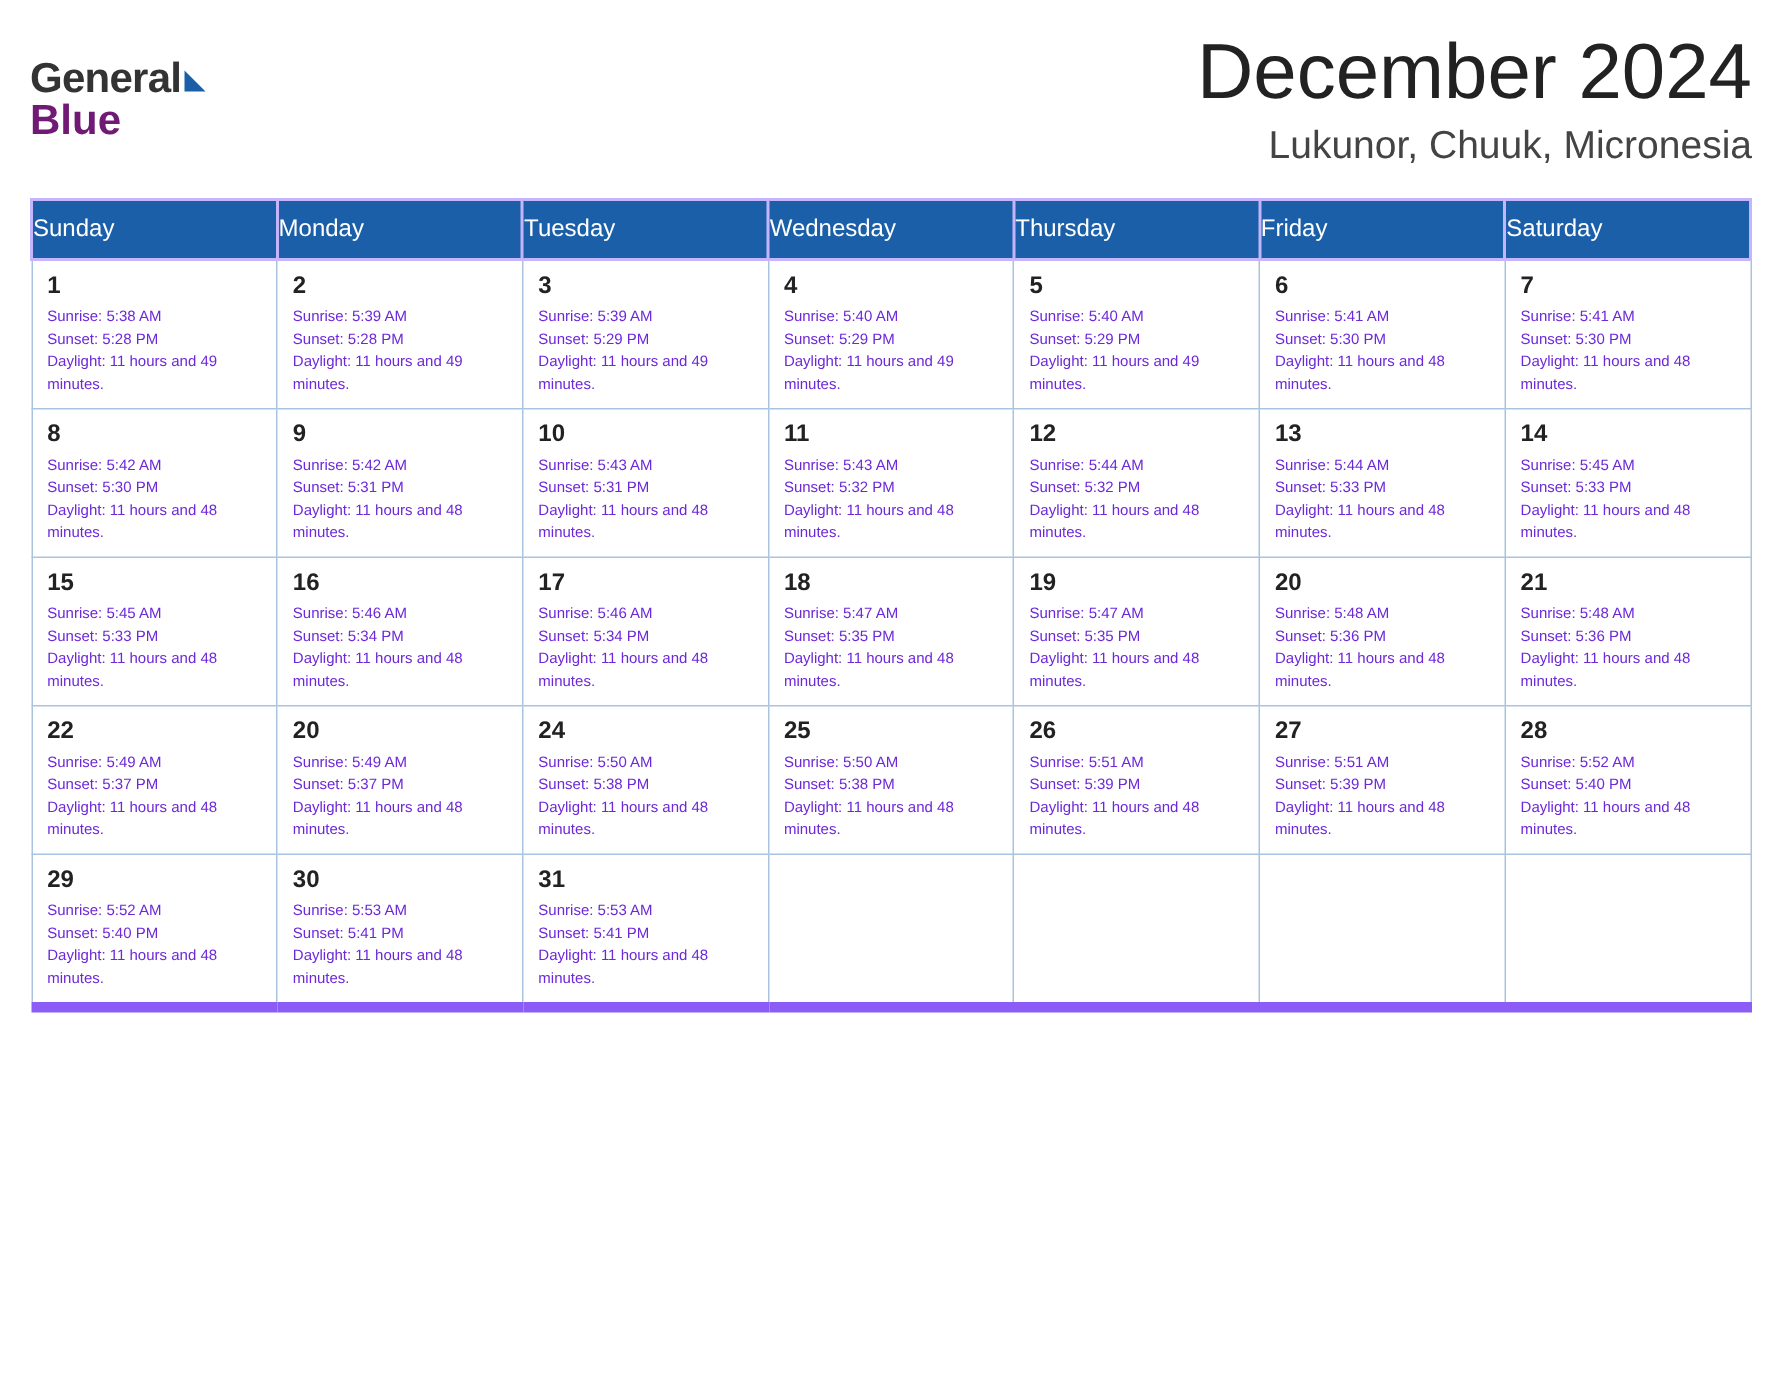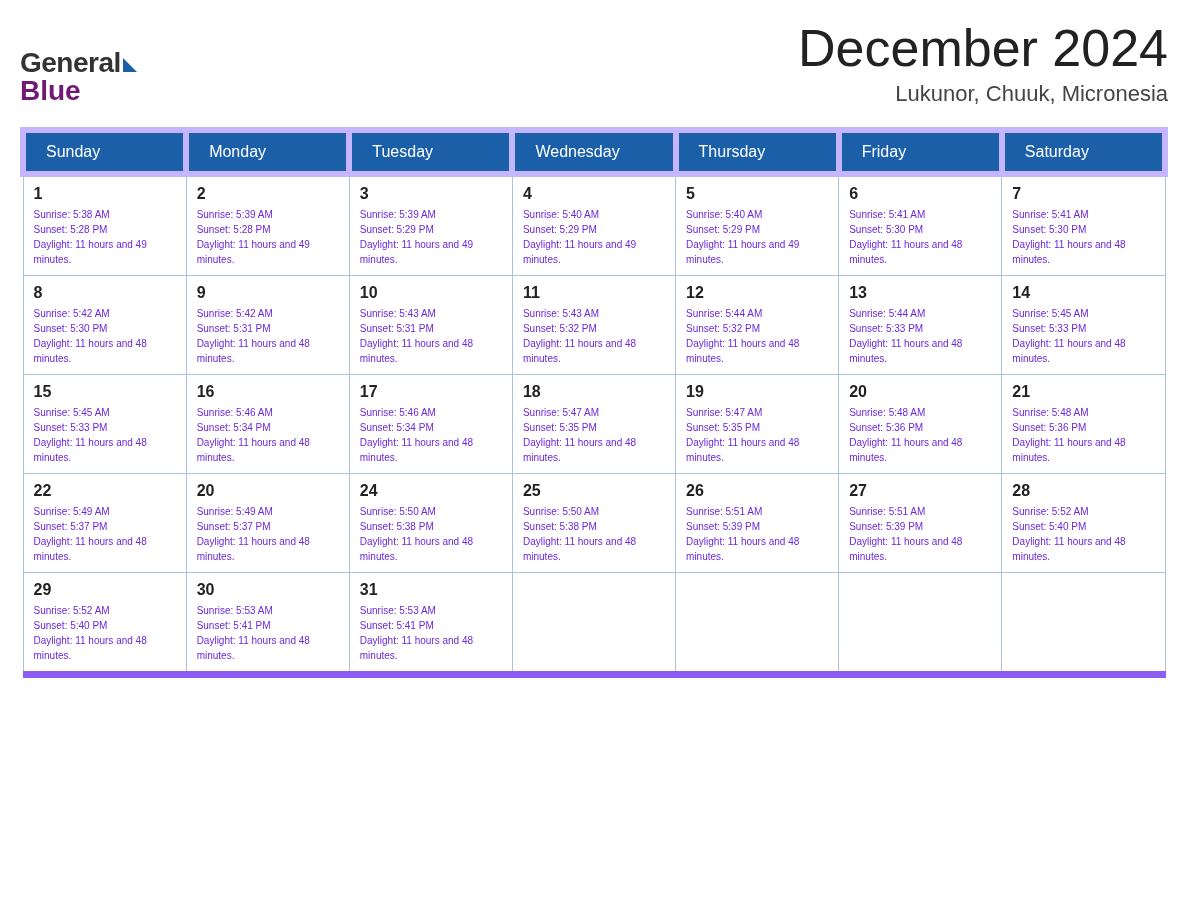--- a/index.html
+++ b/index.html
@@ -6,21 +6,21 @@
     body {
       font-family: Arial, sans-serif;
       background: #fff;
       padding: 20px;
       width: 1188px;
       min-height: 918px;
     }
     .header {
       display: flex;
       justify-content: space-between;
-      align-items: flex-end;
+      align-items: center;
       margin-bottom: 20px;
     }
     .logo {
       display: flex;
       flex-direction: column;
       align-items: flex-start;
     }
     .logo-top {
       display: flex;
       align-items: center;
@@ -50,37 +50,37 @@
     .title-section {
       text-align: right;
     }
     .month-title {
       font-size: 52px;
       font-weight: normal;
       color: #222;
       line-height: 1.1;
     }
     .location {
-      font-size: 22px;
+      font-size: 26px;
       color: #444;
       margin-top: 4px;
     }
     .calendar {
       width: 100%;
       border-collapse: collapse;
       border: 1px solid #1a5fa8;
     }
     .calendar th {
       background-color: #1a5fa8;
       color: #fff;
-      padding: 10px 20px;
+      padding: 10px 0;
       text-align: left;
       font-size: 16px;
       font-weight: normal;
-      border: 6px solid #c4b5fd;
+      border: 2px solid #c4b5fd;
     }
     .calendar td {
       vertical-align: top;
       padding: 8px 10px;
       border: 1px solid #aac4e0;
       width: 14.28%;
       font-size: 13px;
       color: #222;
       min-height: 100px;
     }

